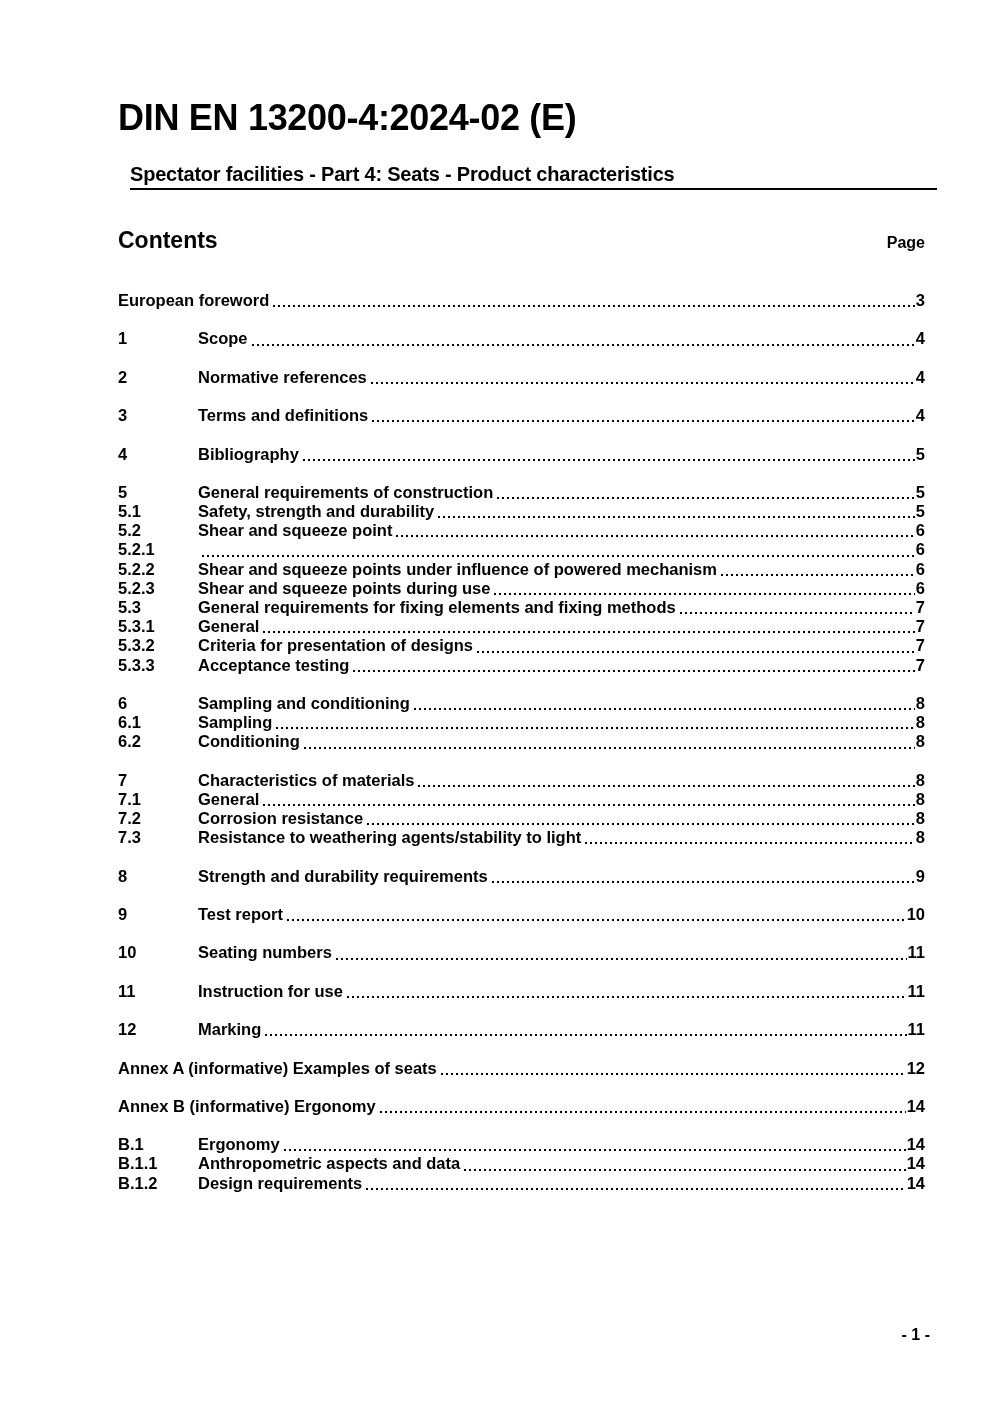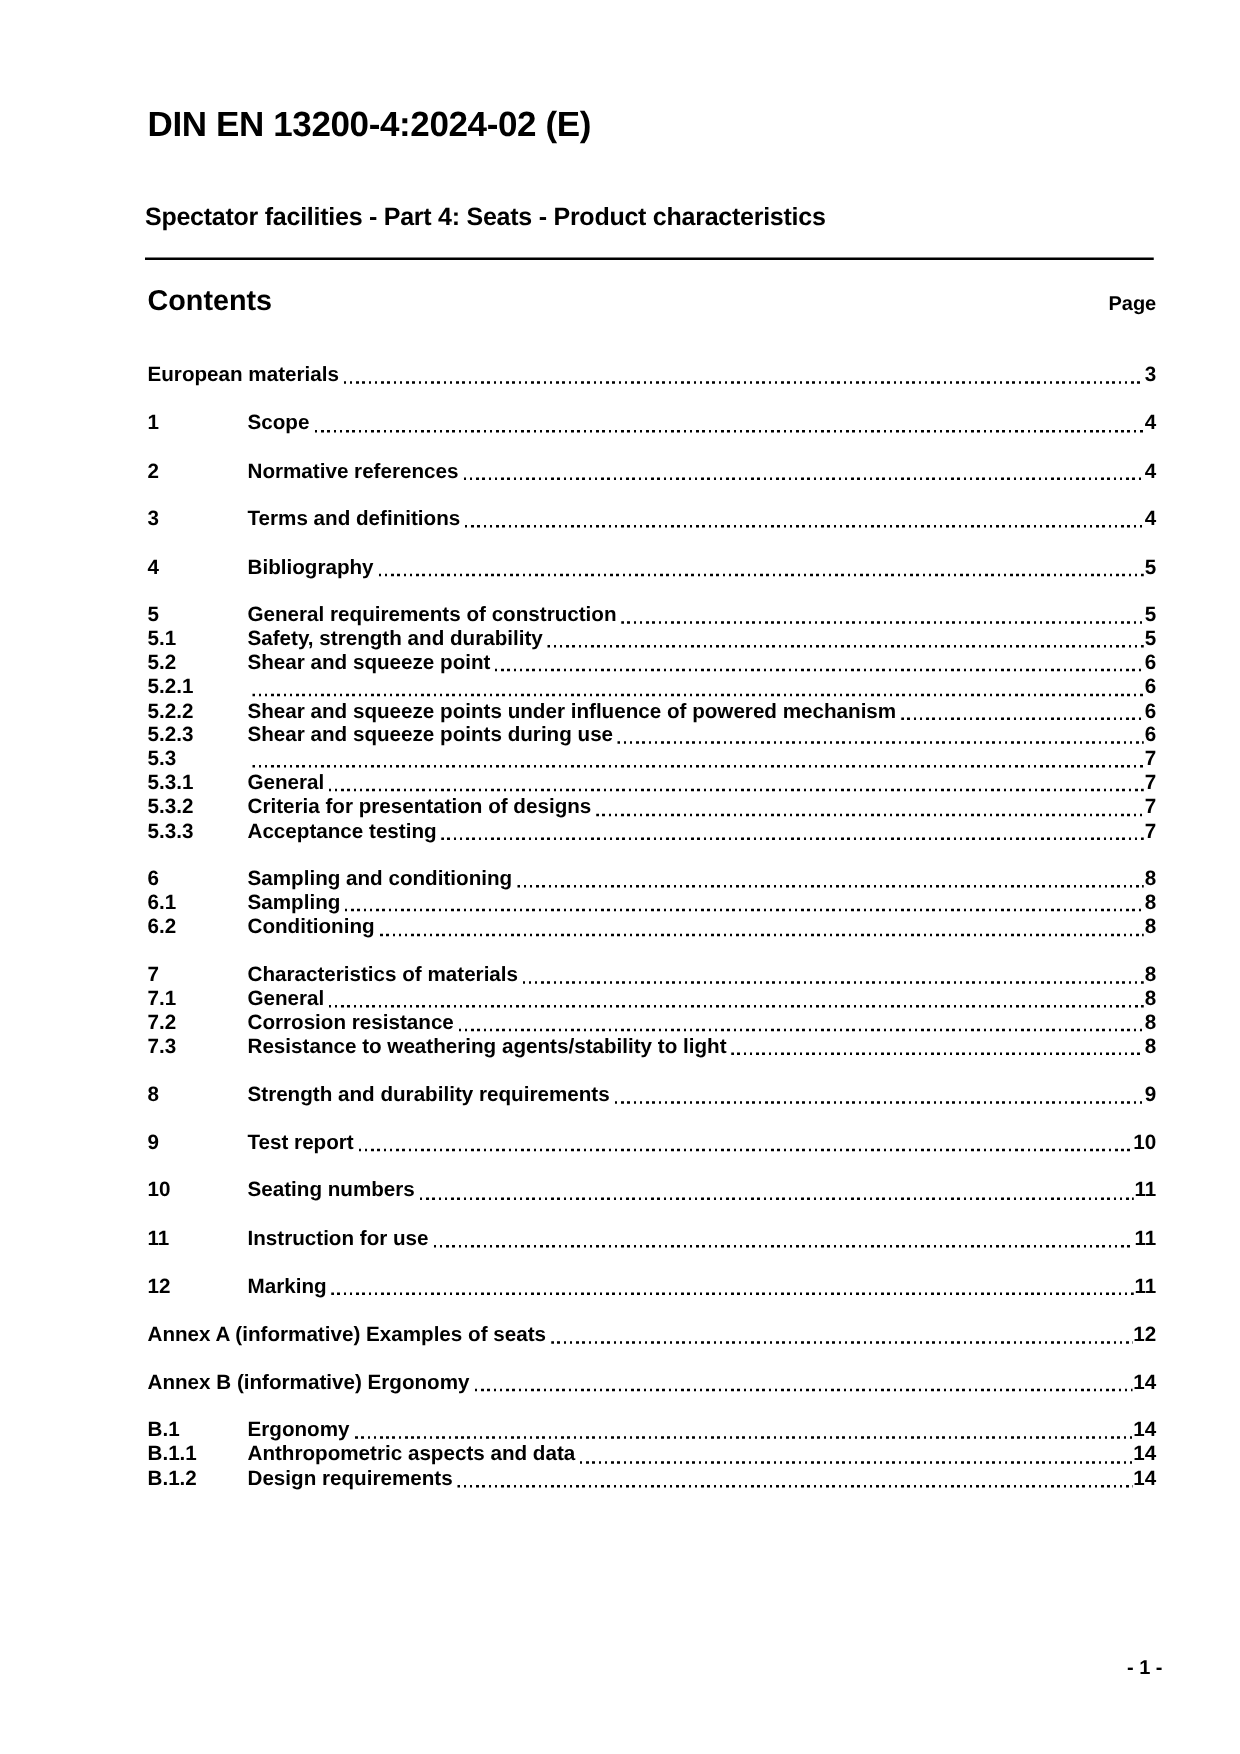--- a/index.html
+++ b/index.html
@@ -6,28 +6,28 @@
   html, body { background: #ffffff; }
   body {
     width: 992px; height: 1403px;
     position: relative;
     color: #000000;
     font-family: "Liberation Sans", sans-serif;
     font-weight: bold;
     overflow: hidden;
   }
   .doc-title {
-    position: absolute; left: 118px; top: 84px;
-    font-size: 28px; line-height: 32px; letter-spacing: -0.3px;
+    position: absolute; left: 118px; top: 102px;
+    font-size: 36px; line-height: 32px; letter-spacing: -0.3px;
     white-space: nowrap;
   }
   .doc-subtitle-wrap {
-    position: absolute; left: 116px; top: 162px; width: 807px;
+    position: absolute; left: 130px; top: 162px; width: 807px;
     border-bottom: 2px solid #000;
-    padding-bottom: 20px;
+    padding-bottom: 2px;
   }
   .doc-subtitle {
     font-size: 20px; line-height: 24px; letter-spacing: -0.2px;
     white-space: nowrap;
   }
   .contents-row {
     position: absolute; left: 118px; top: 226px; width: 807px;
     display: flex; justify-content: space-between; align-items: baseline; text-align: center;
   }
   .contents-heading { font-size: 23px; line-height: 28px; }
@@ -68,21 +68,21 @@
 </div>
 
 <div class="contents-row">
   <span class="contents-heading">Contents</span>
   <span class="page-col-label">Page</span>
 </div>
 
 <div class="toc" id="toc-list">
     <div class="toc-row no-num">
 
-    <span class="title">European materials</span>
+    <span class="title">European foreword</span>
     <span class="dots"></span>
     <span class="pg">3</span>
   </div>
     <div class="toc-row gap-before">
     <span class="num">1</span>
     <span class="title">Scope</span>
     <span class="dots"></span>
     <span class="pg">4</span>
   </div>
     <div class="toc-row gap-before">
@@ -133,20 +133,21 @@
     <span class="pg">6</span>
   </div>
     <div class="toc-row">
     <span class="num">5.2.3</span>
     <span class="title">Shear and squeeze points during use</span>
     <span class="dots"></span>
     <span class="pg">6</span>
   </div>
     <div class="toc-row">
     <span class="num">5.3</span>
+    <span class="title">General requirements for fixing elements and fixing methods</span>
     <span class="dots"></span>
     <span class="pg">7</span>
   </div>
     <div class="toc-row">
     <span class="num">5.3.1</span>
     <span class="title">General</span>
     <span class="dots"></span>
     <span class="pg">7</span>
   </div>
     <div class="toc-row">

